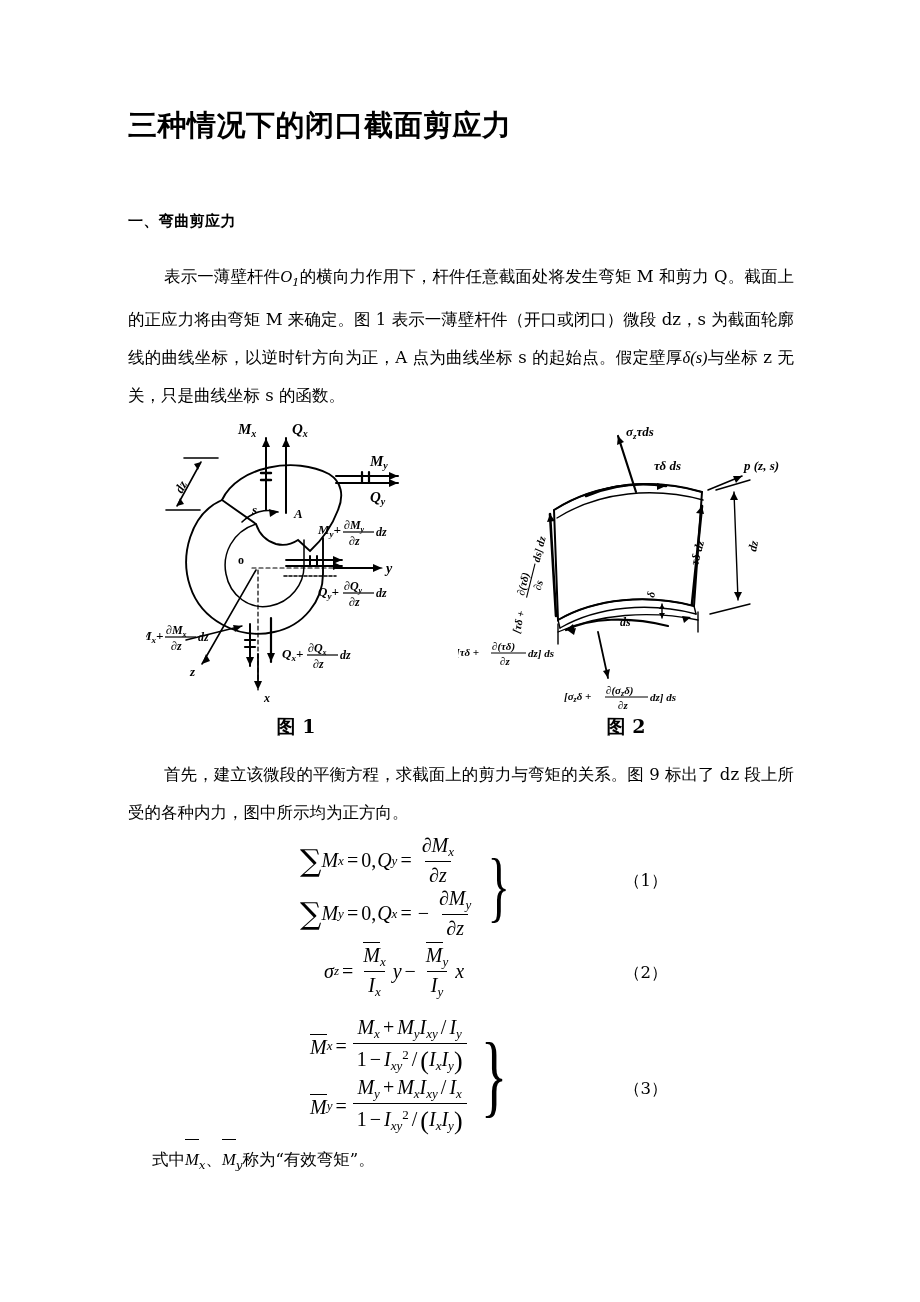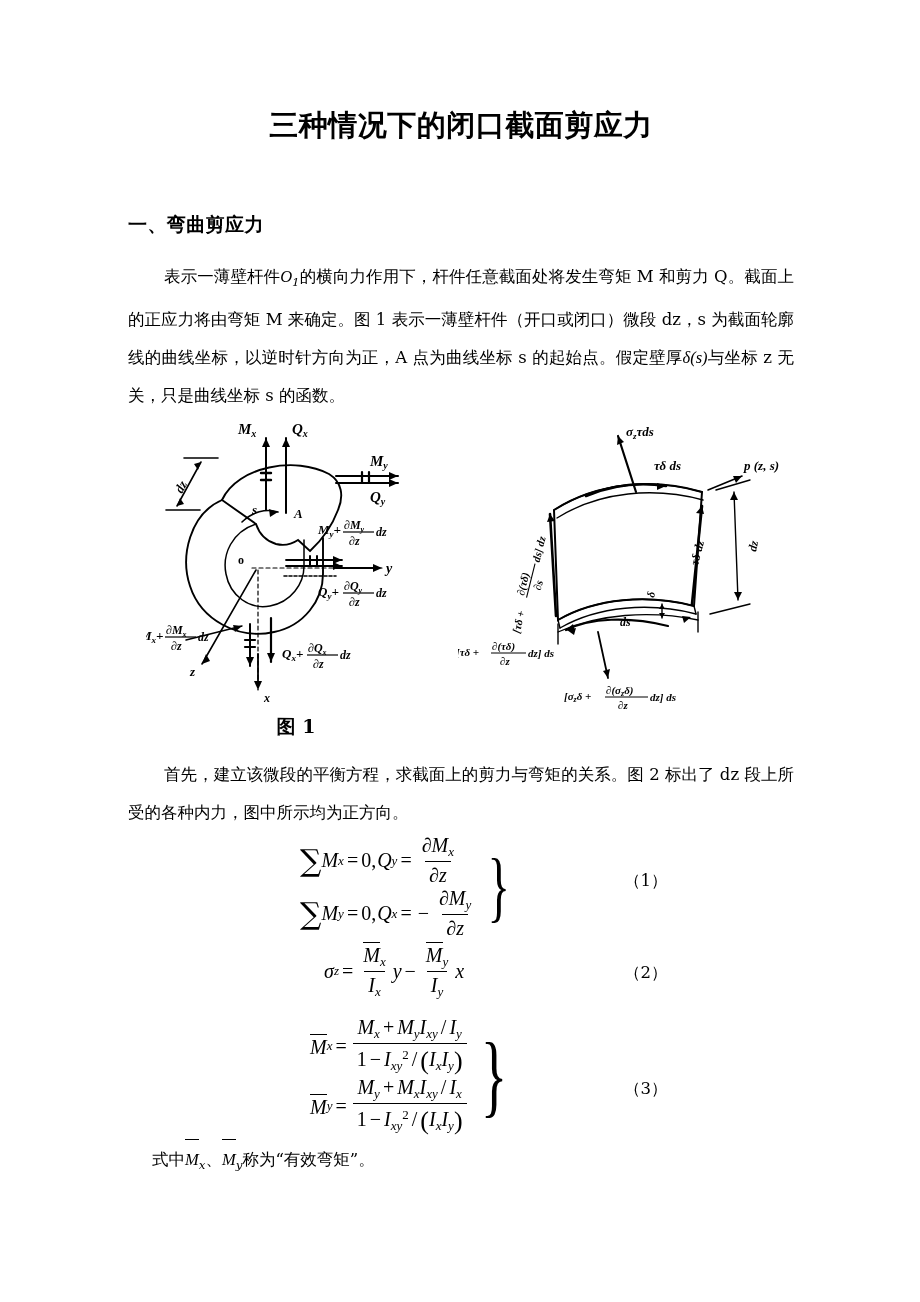--- a/index.html
+++ b/index.html
@@ -28,34 +28,34 @@
     top: 0;
     width: 666px;
   }
 
   
   .doc-title {
     position: absolute;
     left: 0;
     top: 108px;
     width: 666px;
-    text-align: center;
+    text-align: left;
     font-size: 29px;
     font-weight: bold;
     letter-spacing: 0.5px;
     line-height: 1.2;
     font-family: "DejaVu Serif", "Liberation Serif", serif;
   }
 
   
   .sec-heading {
     position: absolute;
     left: 0;
     top: 212px;
-    font-size: 19px;
+    font-size: 15px;
     font-weight: bold;
     letter-spacing: 0.4px;
     font-family: "DejaVu Serif", "Liberation Serif", serif;
   }
 
   
   .para {
     position: absolute;
     left: 0;
     width: 666px;
@@ -380,24 +380,25 @@
         </g>
 
         <g class="flab" font-size="11">
           <text x="106" y="282">[σ<tspan font-size="8" dy="2">z</tspan><tspan dy="-2">δ +</tspan></text>
           <text x="148" y="276">∂(σ<tspan font-size="8" dy="2">z</tspan><tspan dy="-2">δ)</tspan></text>
           <line x1="147" y1="279" x2="190" y2="279" stroke="#000" stroke-width="1.1"></line>
           <text x="160" y="291">∂z</text>
           <text x="192" y="283">dz] ds</text>
         </g>
       </svg>
+      <div class="fig-caption">图 2</div>
     </div>
   </div>
 
-  <div class="para" id="para-2"><span class="indent"></span><span>首先，建立该微段的平衡方程，求截面上的剪力与弯矩的关系。图 2 标出了 dz 段上所受的各种内力，图中所示均为正方向。</span></div>
+  <div class="para" id="para-2"><span class="indent"></span><span>首先，建立该微段的平衡方程，求截面上的剪力与弯矩的关系。图 9 标出了 dz 段上所受的各种内力，图中所示均为正方向。</span></div>
 
   <div class="eqblock" id="eq-1">
     <div class="eq-body">
       <div class="eq-rows">
         <div class="eq-row">
           <span class="bigsum">∑</span>
               <span class="mi">M</span>
               <span class="msub">x</span>
           <span class="mo">=</span>
               <span class="mn">0</span>

